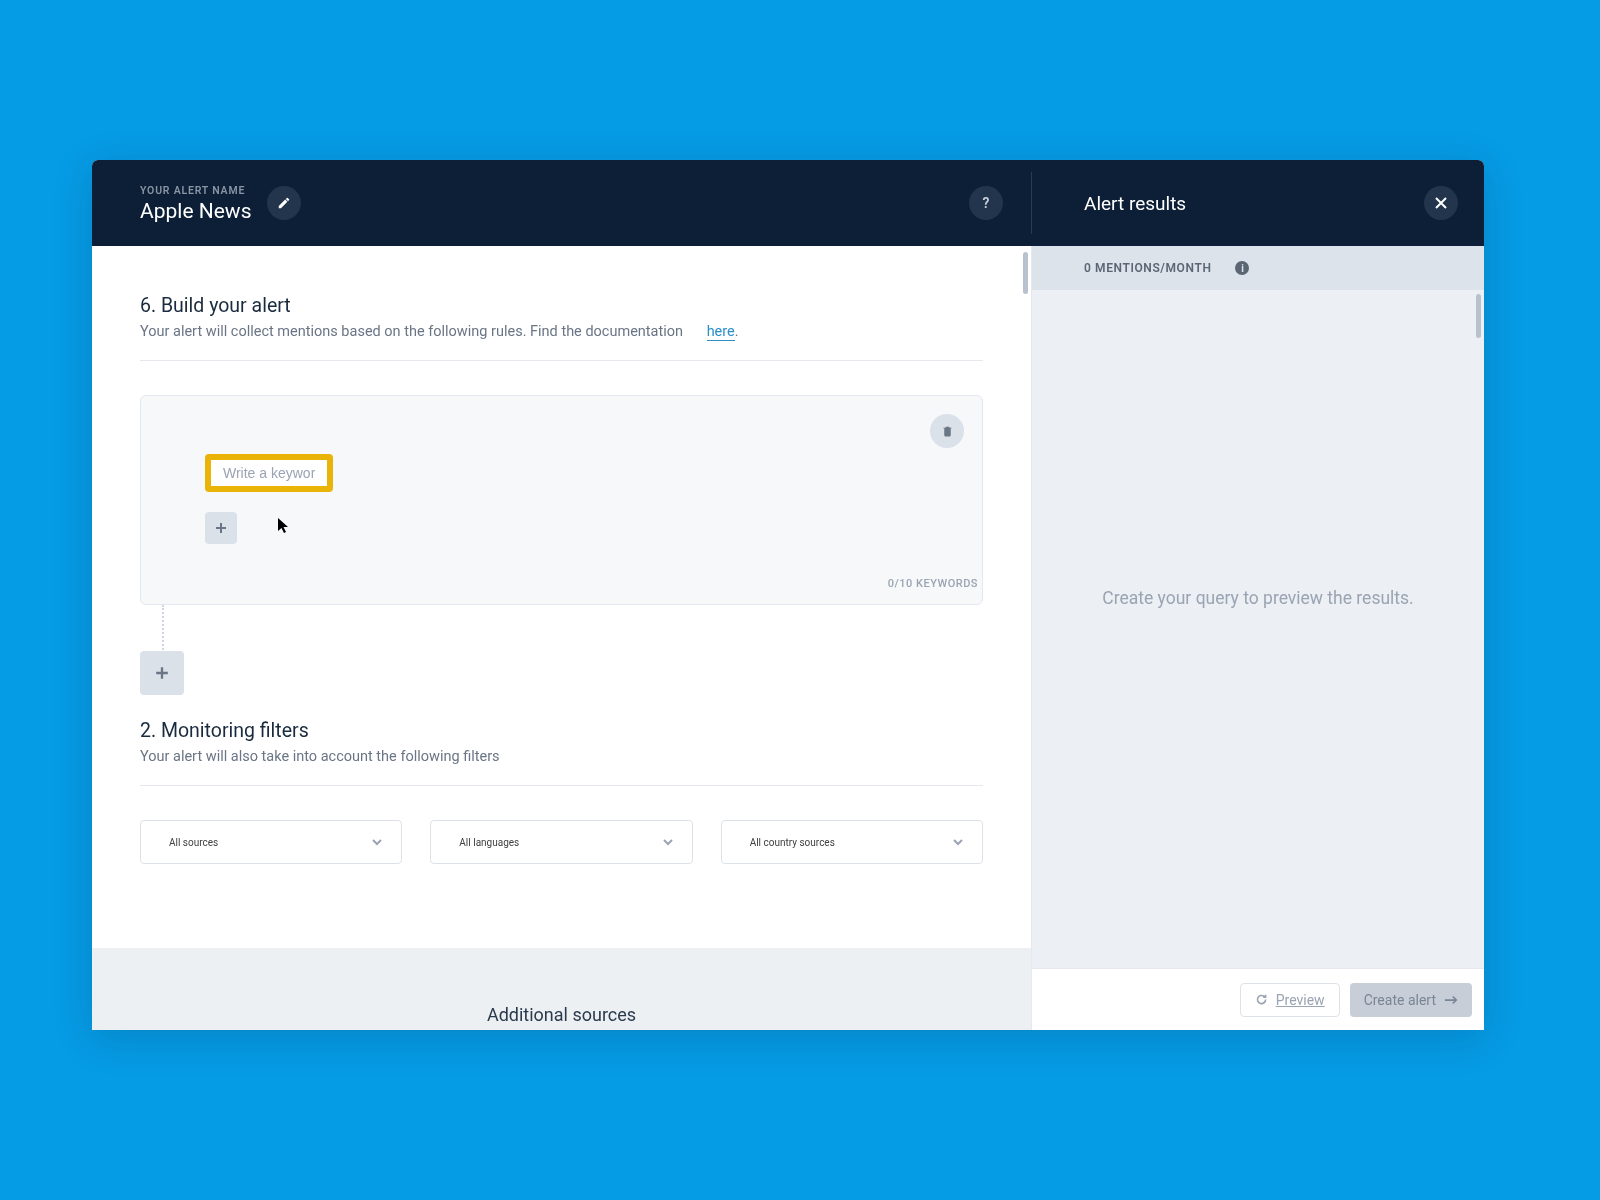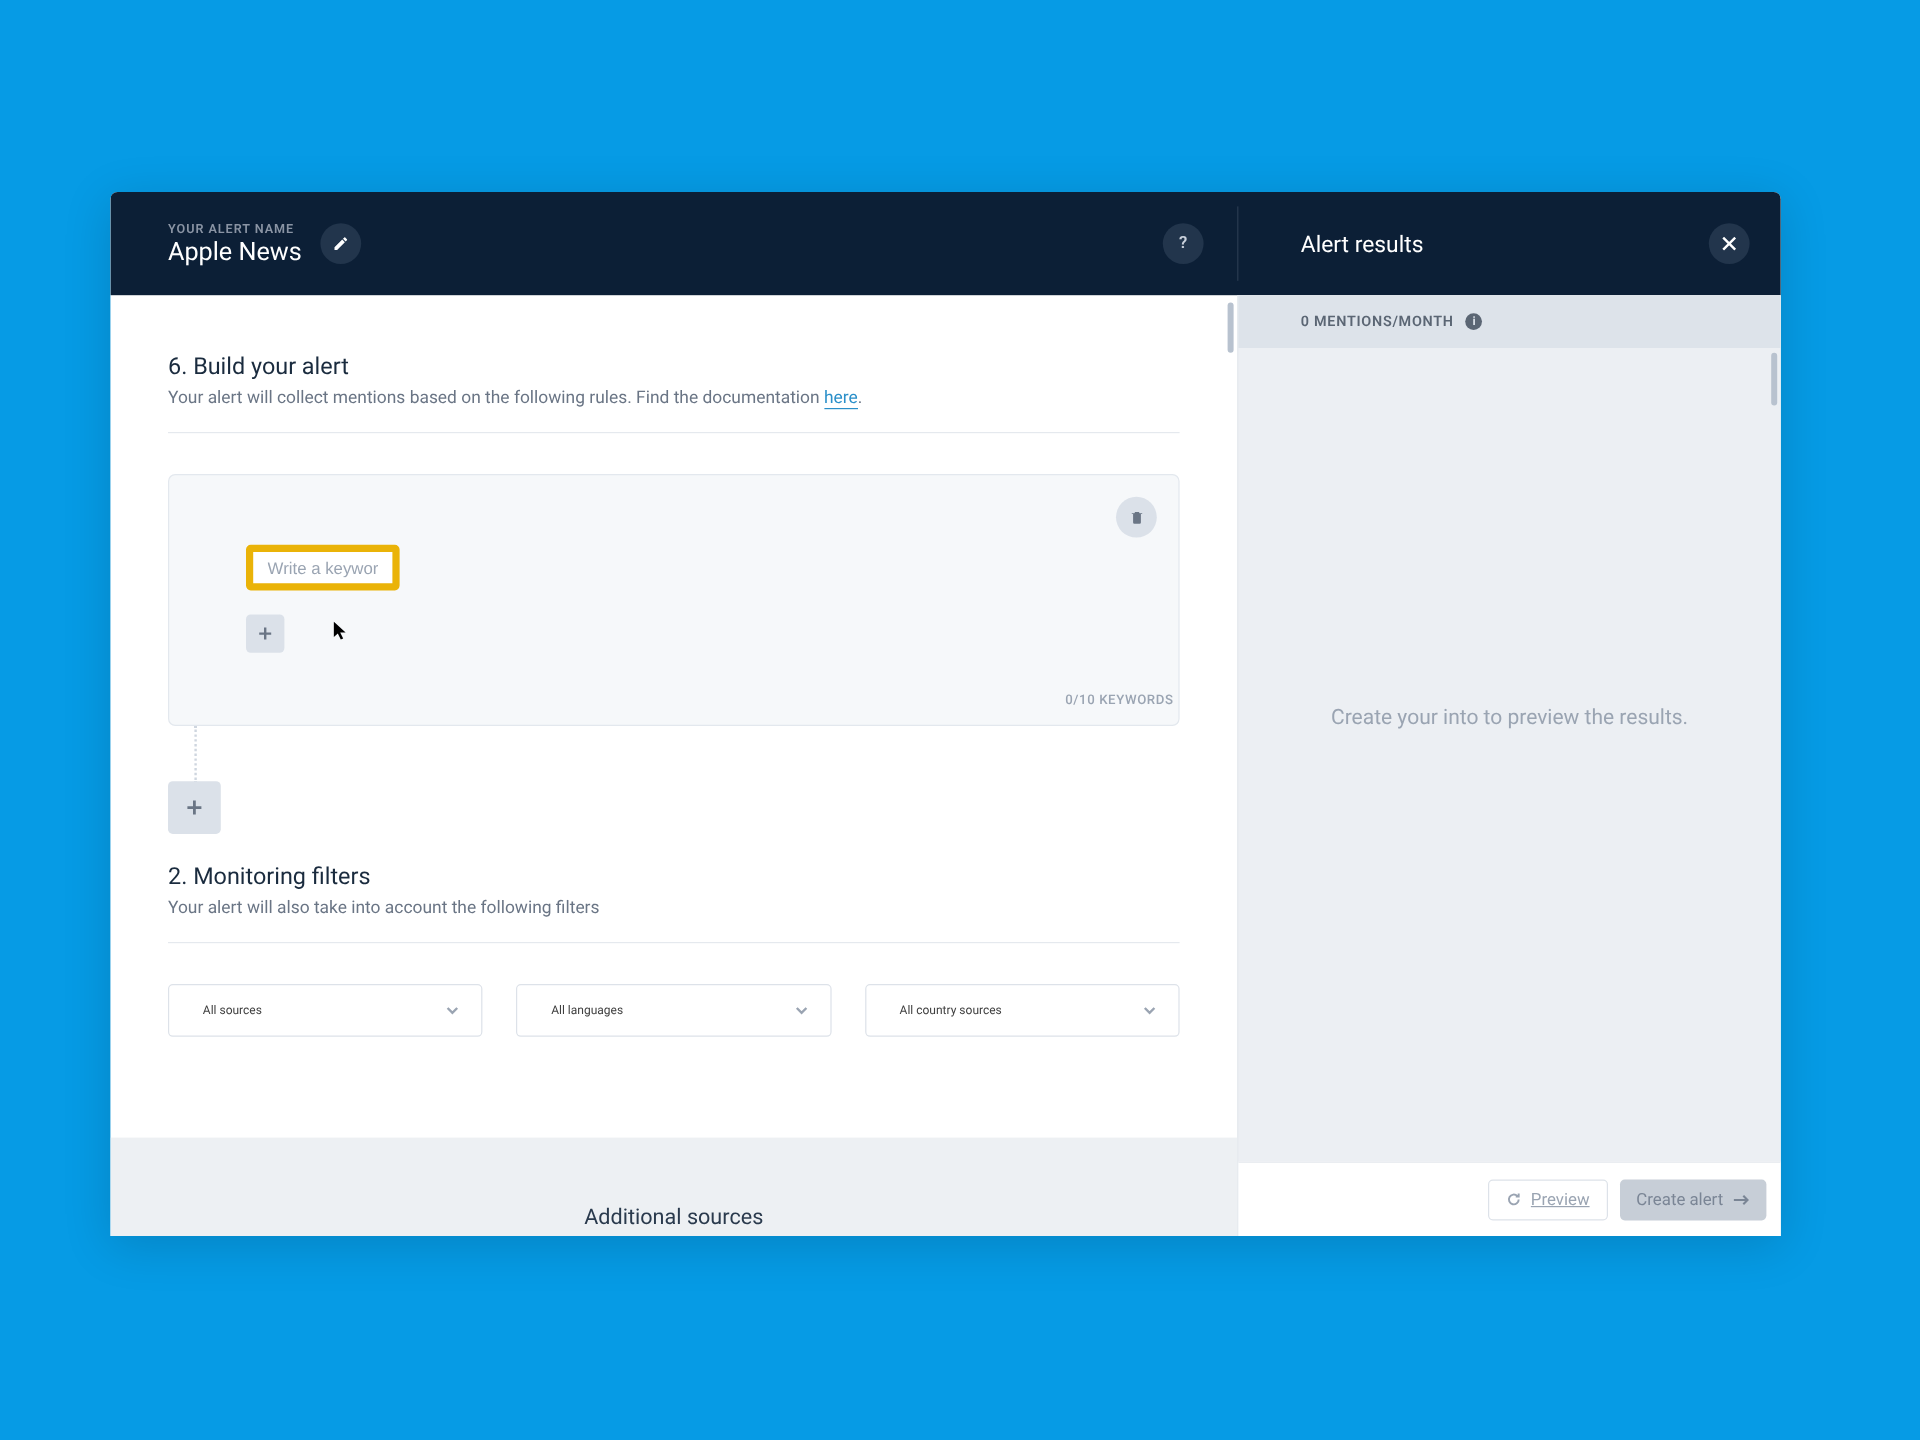--- a/index.html
+++ b/index.html
@@ -146,20 +146,21 @@
   .section-sub {
     font-size: 14.5px;
     color: #6a7585;
     margin-bottom: 20px;
   }
   .doc-link {
     color: #2a8fc9;
     text-decoration: none;
     border-bottom: 1px solid #2a8fc9;
     cursor: pointer;
+    margin-left: 20px;
   }
   .divider {
     height: 1px;
     background: #e5e9ee;
     margin-bottom: 34px;
   }
   
   .keyword-card {
     border: 1px solid #e3e8ee;
     background: #f6f8fa;
@@ -290,21 +291,21 @@
     display: flex;
     flex-direction: column;
     position: relative;
   }
   .mentions-bar {
     height: 44px;
     background: #dde3ea;
     display: flex;
     align-items: center;
     padding-left: 52px;
-    gap: 10px;
+    gap: 24px;
   }
   .mentions-text {
     font-size: 12px;
     letter-spacing: 0.6px;
     color: #5b6674;
     font-weight: 600;
   }
   .info-dot {
     width: 14px;
     height: 14px;
@@ -492,21 +493,21 @@
       </div>
     </div>
 
     <div class="side-col">
       <div class="mentions-bar">
         <span class="mentions-text">0 MENTIONS/MONTH</span>
         <span class="info-dot">i</span>
       </div>
       <div class="side-scroll-indicator"></div>
       <div class="side-body">
-        <div class="empty-text">Create your into to preview the results.</div>
+        <div class="empty-text">Create your query to preview the results.</div>
       </div>
       <div class="side-footer">
         <div class="preview-btn">
           <svg viewBox="0 0 16 16">
               <path d="M13 8a5 5 0 1 1-1.5-3.5M13 2v3h-3"></path>
             </svg>
           <span>Preview</span>
         </div>
         <div class="create-btn">
           <span>Create alert</span>

